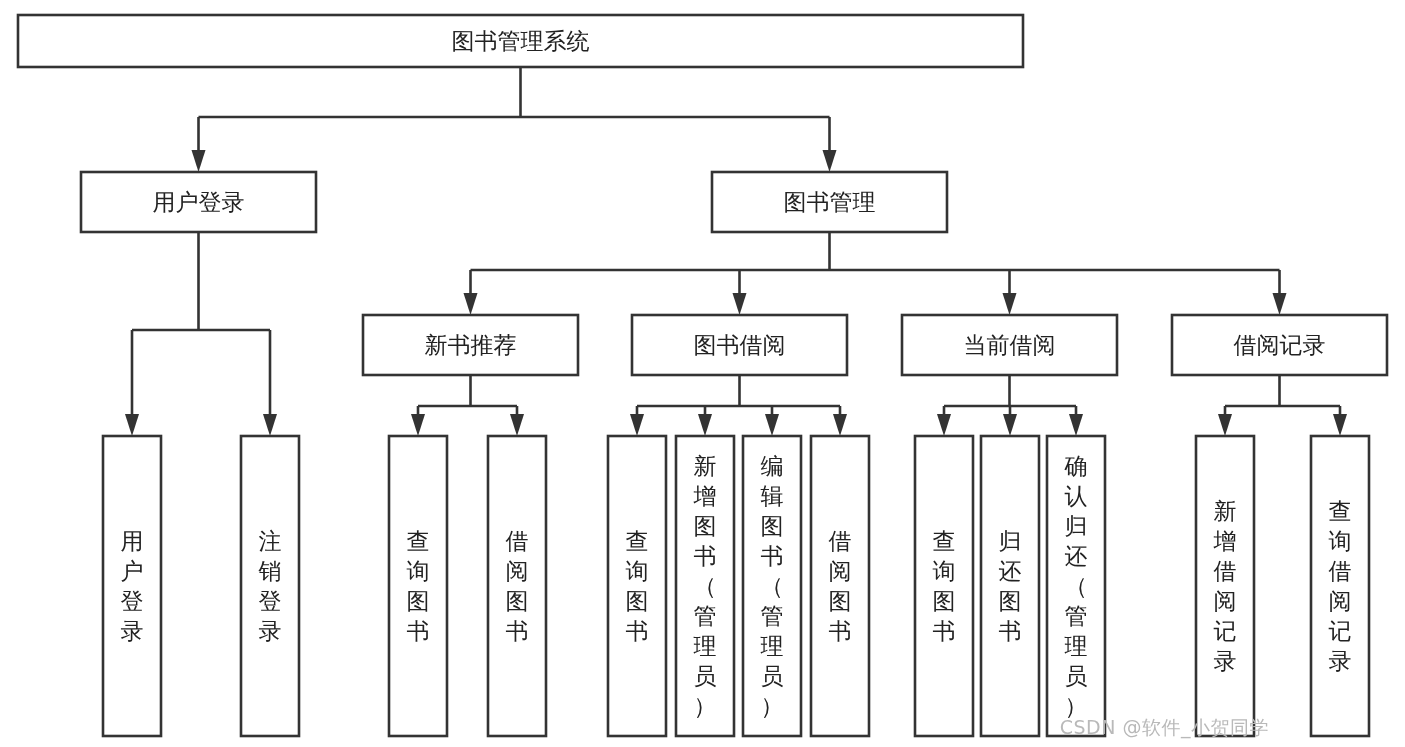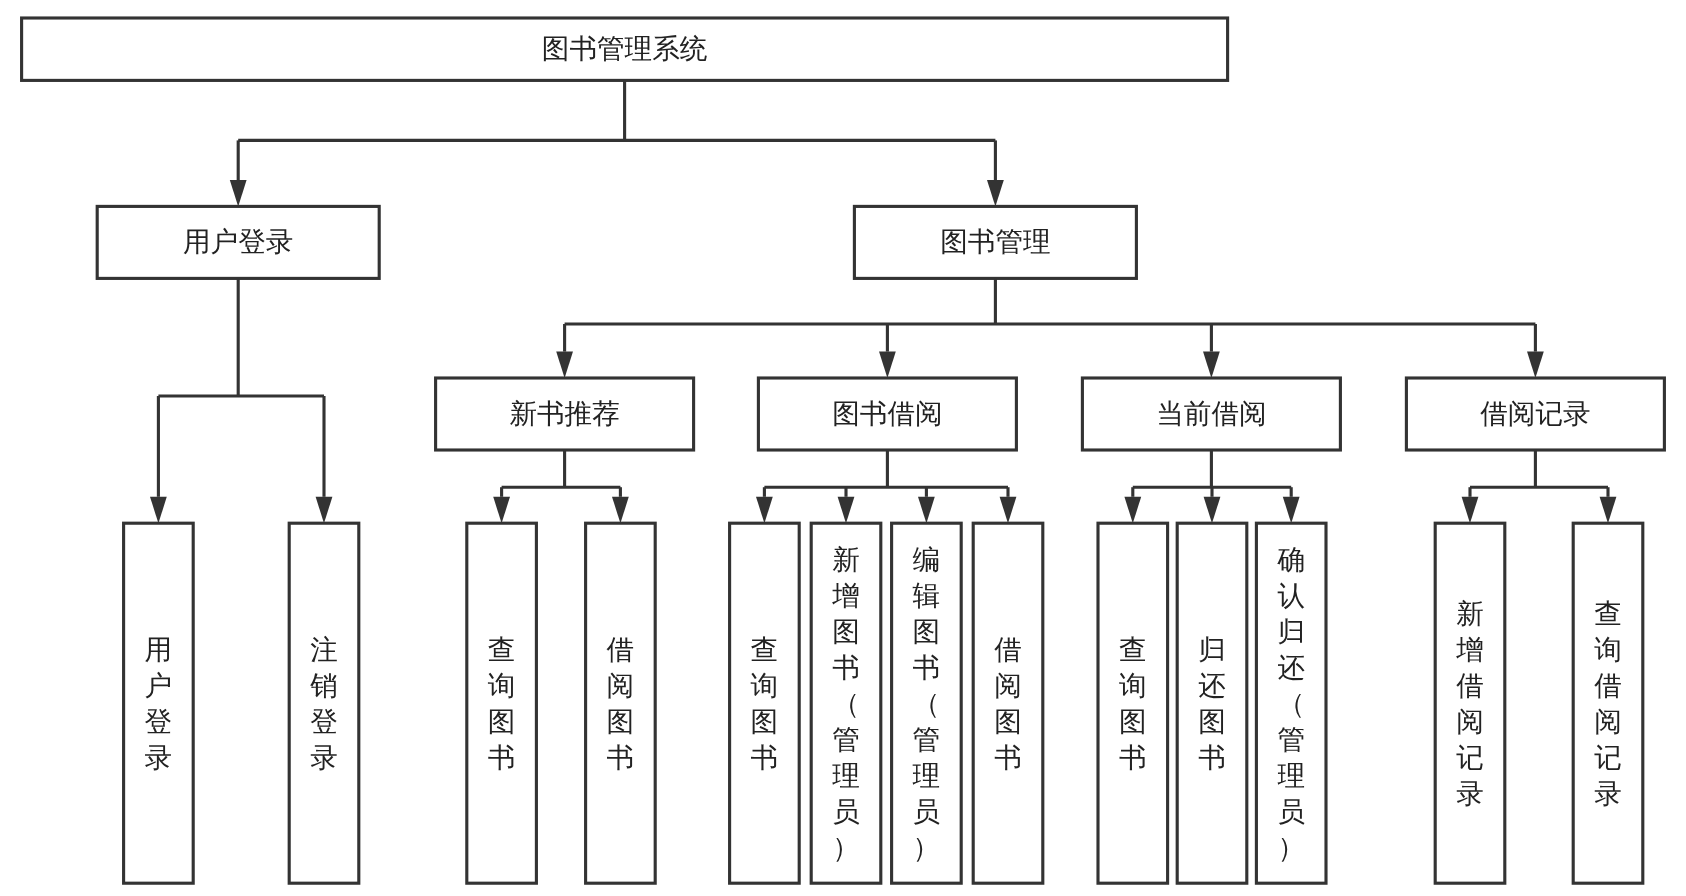--- a/index.html
+++ b/index.html
@@ -204,14 +204,15 @@
           <rect class="node-rect" x="1196" y="436" width="58" height="300"></rect>
           <text class="node-label-v" x="1225" y="518.8"><tspan x="1225" dy="0">新</tspan><tspan x="1225" dy="30">增</tspan><tspan x="1225" dy="30">借</tspan><tspan x="1225" dy="30">阅</tspan><tspan x="1225" dy="30">记</tspan><tspan x="1225" dy="30">录</tspan></text>
         </g>
         <g>
           <rect class="node-rect" x="1311" y="436" width="58" height="300"></rect>
           <text class="node-label-v" x="1340" y="518.8"><tspan x="1340" dy="0">查</tspan><tspan x="1340" dy="30">询</tspan><tspan x="1340" dy="30">借</tspan><tspan x="1340" dy="30">阅</tspan><tspan x="1340" dy="30">记</tspan><tspan x="1340" dy="30">录</tspan></text>
         </g>
       </g>
   </svg>
 
+  <div class="watermark">CSDN @软件_小贺同学</div>
 
 </div>
 
 </body></html>

